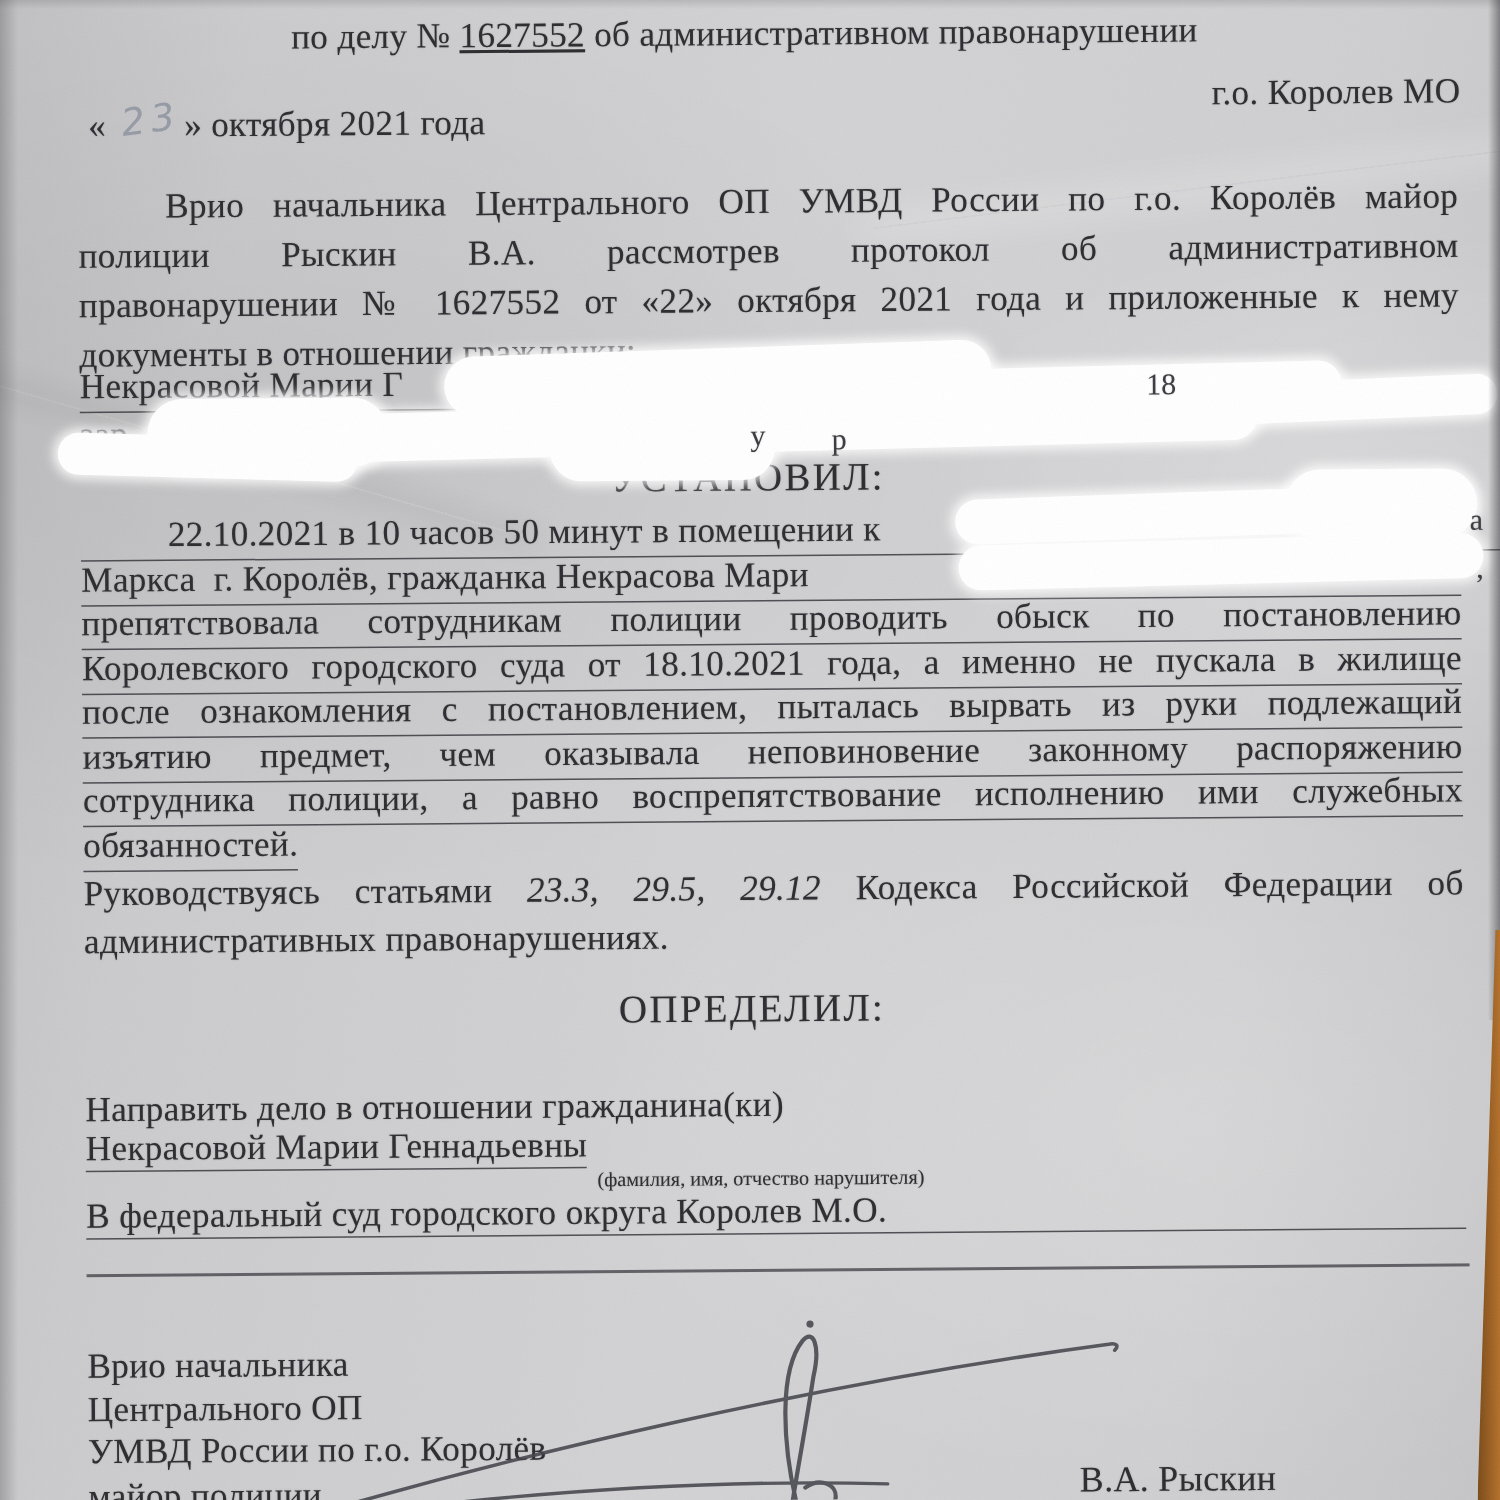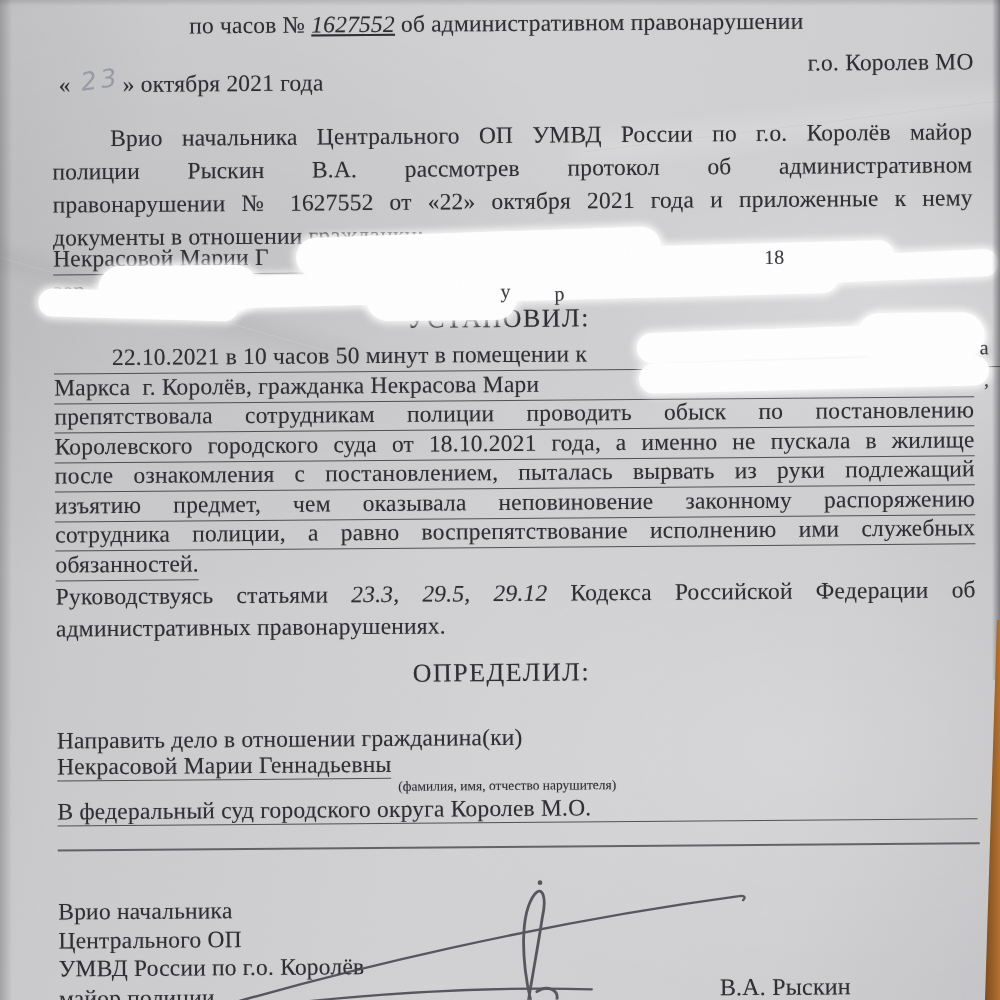--- a/index.html
+++ b/index.html
@@ -29,21 +29,21 @@
 
   .line{position:absolute;font-size:23.5px;line-height:30px;color:#2b2b30;
     letter-spacing:0.2px;text-shadow:0 0 1px rgba(43,43,48,0.35);white-space:nowrap;}
   .wrapok{white-space:normal;}
   .just{width:920px;text-align:justify;text-align-last:justify;white-space:normal;}
   .ul{border-bottom:1.7px solid rgba(48,48,54,0.82);padding-bottom:1px;}
   .w920{width:920px;}
   .heading{font-size:26px;letter-spacing:1.5px;}
   .small{font-size:13.5px;letter-spacing:0;}
   .it{font-style:italic;}
-  .underline-num{text-decoration:underline;font-style:italic;}
+  .underline-num{text-decoration:underline;}
   .fragment{position:absolute;font-size:20px;color:#3a3a40;z-index:6;
     text-shadow:0 0 1px rgba(43,43,48,0.3);}
   .blob{position:absolute;background:#ffffff;border-radius:999px;z-index:4;
     box-shadow:0 0 7px 3px rgba(255,255,255,0.85);}
   .rule{position:absolute;left:55px;width:922px;height:0;
     border-top:2.2px solid rgba(58,58,64,0.75);z-index:2;filter:blur(0.3px);}
   .handwritten{position:absolute;font-size:25px;color:#8d93a0;z-index:2;
     font-style:italic;letter-spacing:4px;transform:rotate(-7deg);
     font-family:"DejaVu Sans",sans-serif;opacity:0.85;}
   #sig{position:absolute;left:0;top:0;width:1000px;height:1000px;z-index:5;}
@@ -52,21 +52,21 @@
 </style>
 </head>
 <body>
 
 <div id="photo">
   <div class="crease-a"></div>
   <div class="crease-b"></div>
 
   <div id="sheet">
 
-    <div class="line wrapok" style="left:40px;top:8px;width:920px;text-align:center;"><span>по часов № </span><span class="underline-num">1627552</span><span> об административном правонарушении</span></div>
+    <div class="line wrapok" style="left:40px;top:8px;width:920px;text-align:center;"><span>по делу № </span><span class="underline-num">1627552</span><span> об административном правонарушении</span></div>
 
     <div class="line" style="left:740px;top:50px;width:237px;text-align:right;">г.о. Королев МО</div>
 
     <div class="line" style="left:62px;top:66px;">«</div>
     <div class="handwritten" style="left:84px;top:62px;">23</div>
     <div class="line" style="left:126px;top:66px;">» октября 2021 года</div>
 
     <div class="line just" style="left:55px;top:120px;padding-left:58px;width:862px;">Врио начальника Центрального ОП УМВД России по г.о. Королёв майор</div>
     <div class="line just" style="left:55px;top:153px;">полиции Рыскин В.А. рассмотрев протокол об административном</div>
     <div class="line just" style="left:55px;top:186px;">правонарушении № 1627552 от «22» октября 2021 года и приложенные к нему</div>

